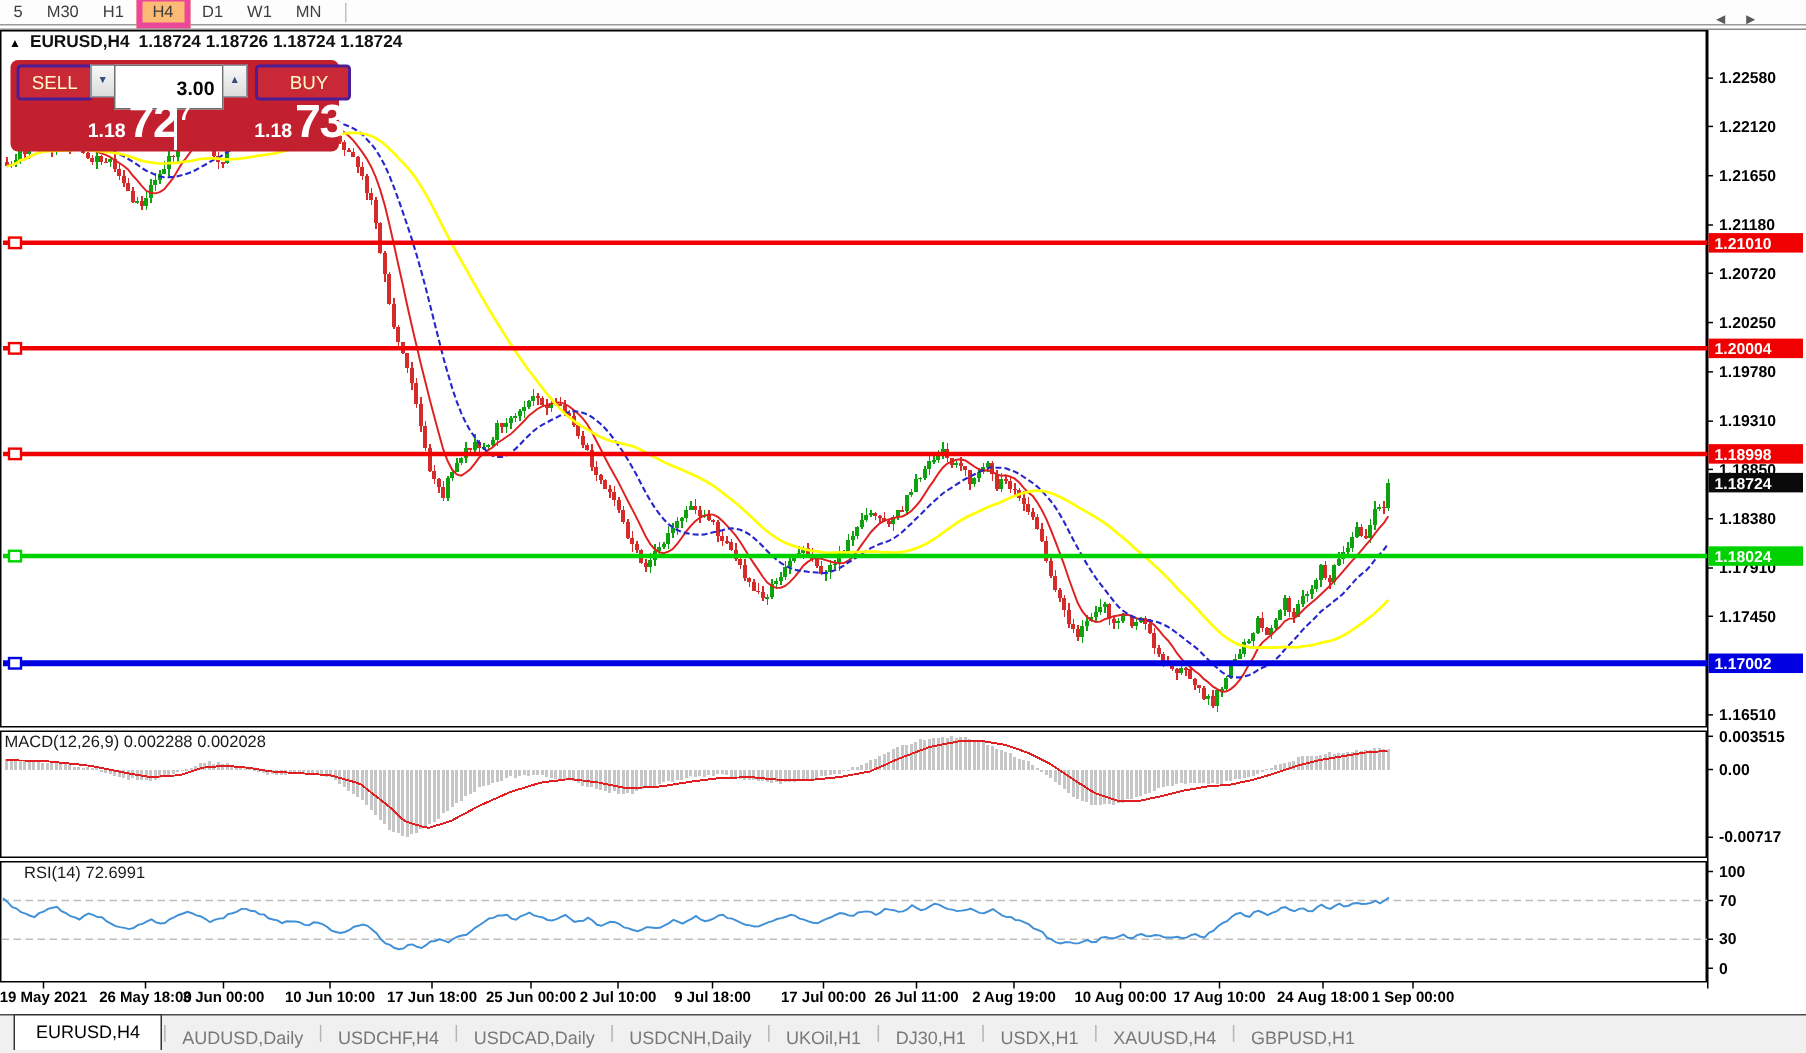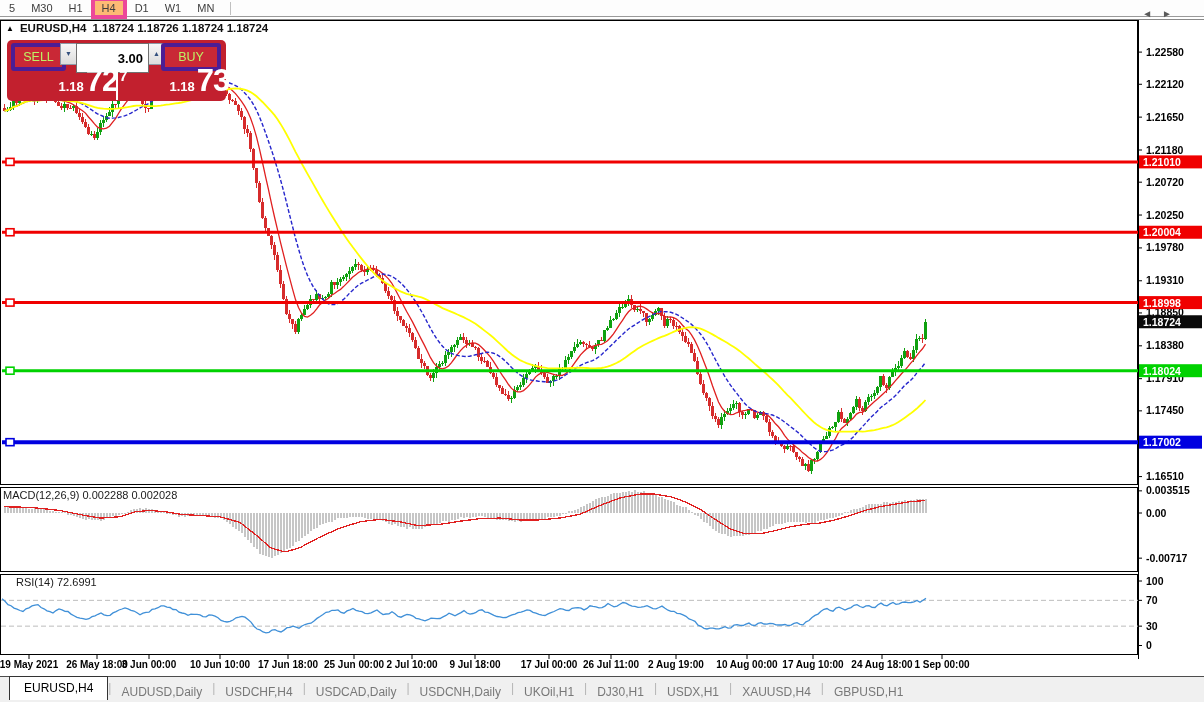--- a/index.html
+++ b/index.html
@@ -12,24 +12,24 @@
   .tf-btn.active{background:#fdba74;border:4px solid #ec4899;}
   .tb-sep{width:1px;height:13px;background:#c0c0c0;margin-left:8px;}
   
   .chart-topline{position:absolute;left:0;top:19px;width:1204px;height:1px;background:#8a8a8a;}
   
   .chart-title{position:absolute;left:6px;top:22px;font-size:11.5px;font-weight:700;color:#111;z-index:6;display:flex;align-items:center;gap:6px;}
   .collapse{font-size:8px;color:#000;}
   .title-ohlc{font-weight:700;}
   
   .ocp{position:absolute;left:7px;top:40px;width:219px;height:61px;background:#c2202e;border-radius:5px;z-index:5;}
-  .ocp .sell-btn,.ocp .buy-btn{position:absolute;top:3px;height:20px;background:#c92836;border:4px solid #4c1d95;border-radius:3px;
-        color:#bef264;font-size:12.5px;text-align:center;line-height:20px;cursor:pointer;}
+  .ocp .sell-btn,.ocp .buy-btn{position:absolute;top:3px;height:20px;background:#c92836;border:2px solid #4c1d95;border-radius:3px;
+        color:#fef9c3;font-size:12.5px;text-align:center;line-height:20px;cursor:pointer;}
   .ocp .sell-btn{left:4px;width:47px;}
-  .ocp .buy-btn{left:154px;width:52px;}
+  .ocp .buy-btn{left:163px;width:52px;padding-left:8px;}
   .spin{position:absolute;top:3px;width:16px;height:22px;background:linear-gradient(#f8f8f8,#dcdcdc);
         border:1px solid #8d9aa8;box-sizing:border-box;text-align:center;line-height:20px;font-size:7px;color:#33507e;cursor:pointer;}
   .spin.down{left:53px;border-right:none;}
   .spin.up{left:142px;border-left:none;}
   .vol{position:absolute;left:69px;top:3px;width:73px;height:30px;border:1px solid #707070;background:#fff;box-sizing:border-box;
        font-family:"Liberation Sans",sans-serif;font-size:13px;font-weight:700;color:#000;text-align:right;padding:0 5px 0 0;}
   .price-box{position:absolute;top:26px;height:34px;color:#fff;display:flex;align-items:baseline;justify-content:center;margin-left:32px;}
   .price-box.sell{left:0px;width:108px;}
   .price-box.buy{left:111px;width:108px;}
   .pb-div{position:absolute;left:108.5px;top:27px;width:2px;height:33px;background:#fff;}

